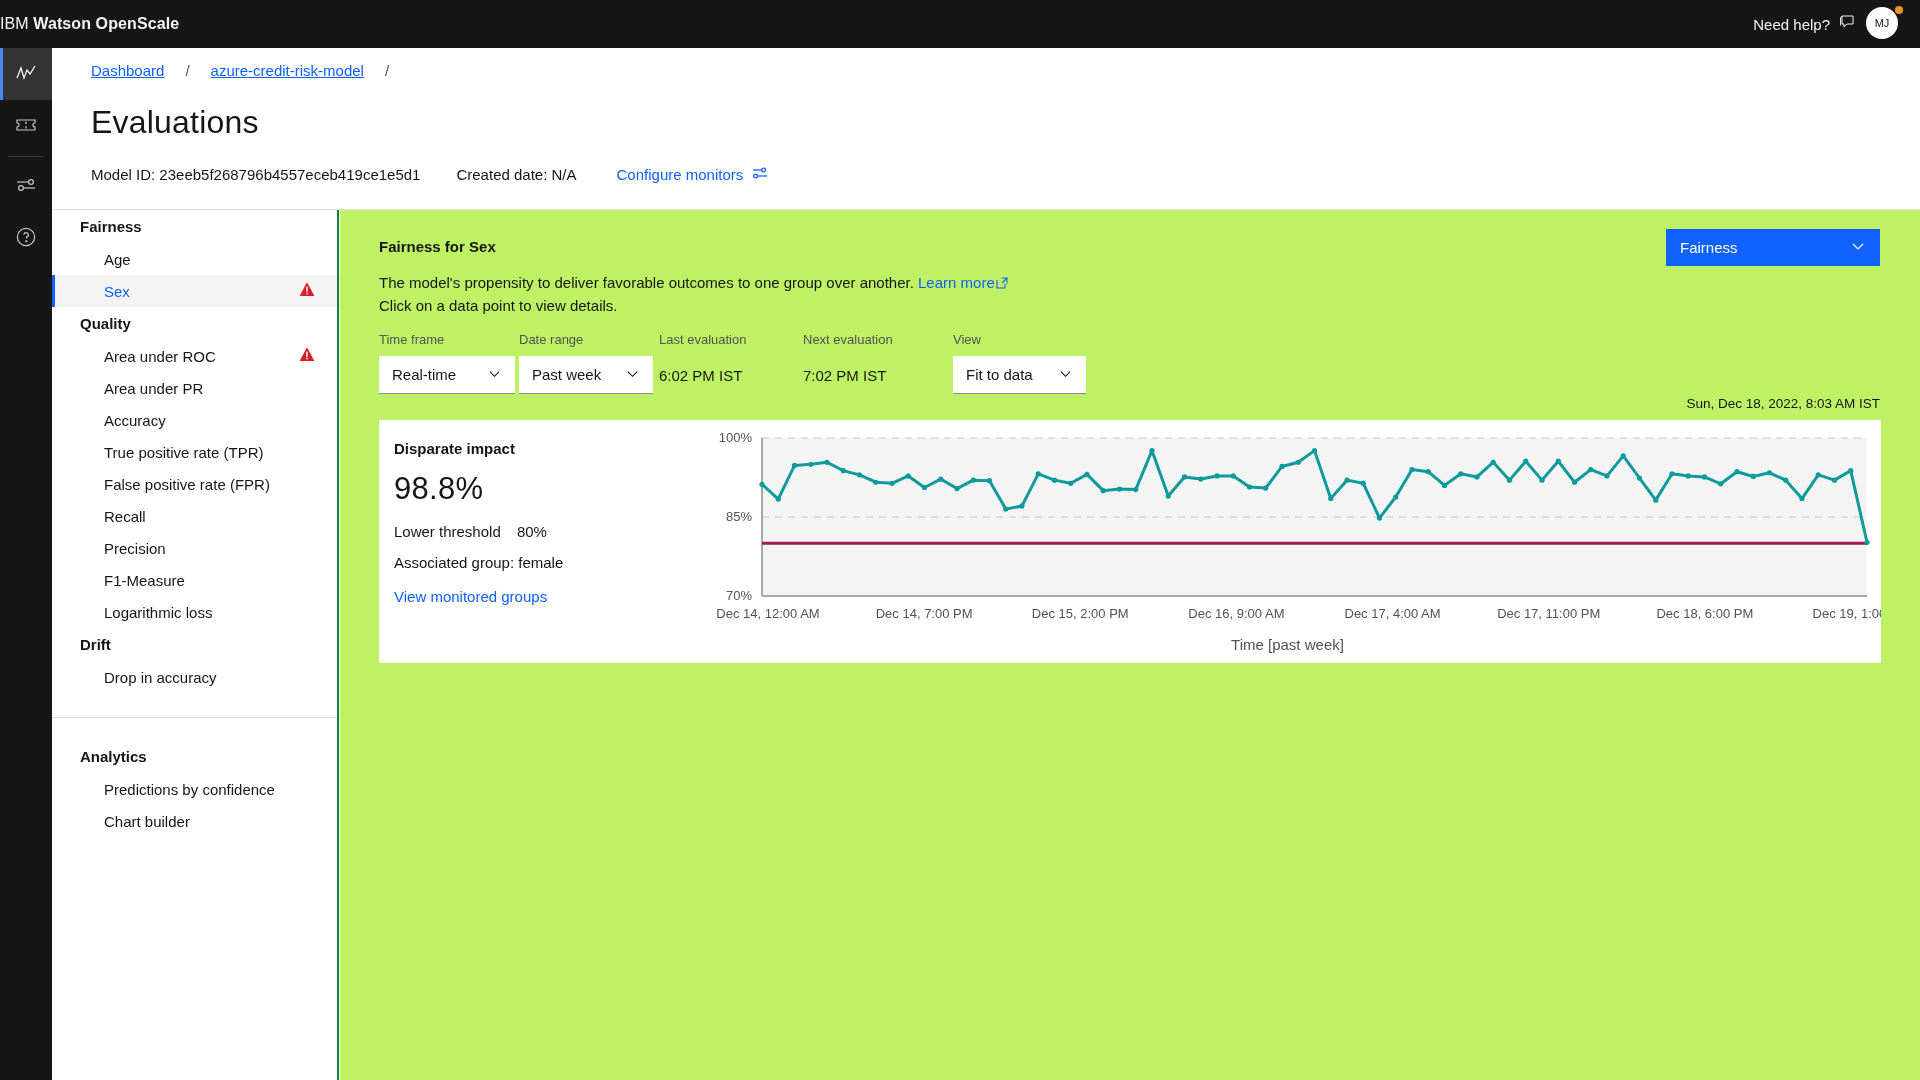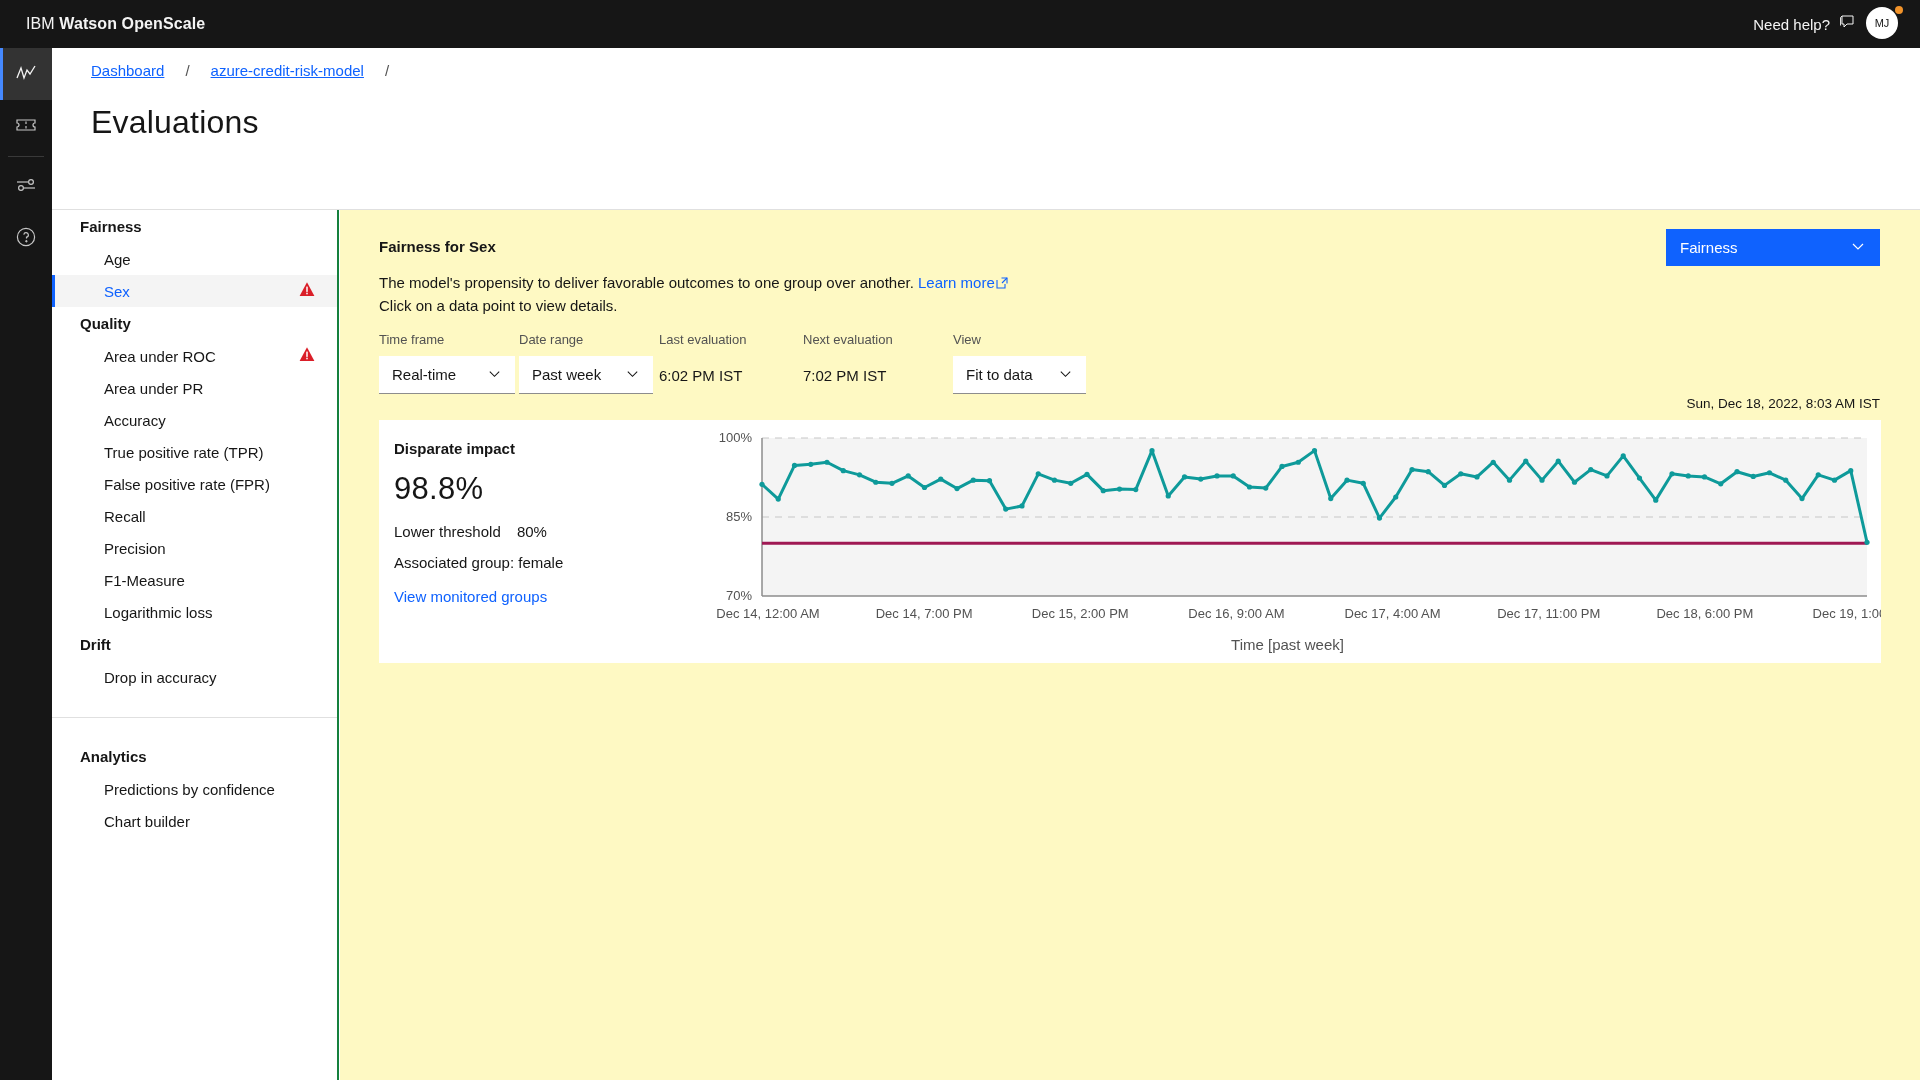--- a/index.html
+++ b/index.html
@@ -13,21 +13,20 @@
 
   
   #topbar {
     position: absolute; top: 0; left: 0;
     width: 1920px; height: 48px;
     background: #161616;
     display: flex; align-items: center;
     color: #f4f4f4;
   }
   #brand {
-    margin-left: 26px;
     font-size: 16px;
     letter-spacing: .1px;
     white-space: nowrap;
   }
   #brand .ibm { font-weight: 400; }
   #brand .prod { font-weight: 700; }
   #topbar-right {
     margin-left: auto;
     display: flex; align-items: center;
     margin-right: 20px; gap: 10px;
@@ -140,21 +139,21 @@
   .nav-warn { margin-left: auto; }
   .nav-divider {
     height: 1px; background: #e0e0e0; margin: 24px 0 0 0;
   }
   #analytics-block { padding-top: 22px; }
 
   
   #main {
     position: absolute; top: 210px; left: 340px;
     width: 1580px; height: 870px;
-    background: #fef9c3;
+    background: #bef264;
   }
   #section-title {
     position: absolute; left: 39px; top: 28px;
     font-size: 15px; font-weight: 700;
   }
   #section-desc {
     position: absolute; left: 39px; top: 62px;
     font-size: 15px; line-height: 22px; color: #161616;
   }
   .ext-link { color: #0f62fe; cursor: pointer; }
@@ -292,20 +291,35 @@
   <div class="crumbs">
     <span class="crumb-link">Dashboard</span>
     <span class="crumb-sep">/</span>
     <span class="crumb-link">azure-credit-risk-model</span>
     <span class="crumb-sep">/</span>
   </div>
 </div>
 
 <div id="page-header">
   <div id="page-title">Evaluations</div>
+  <div id="meta-row">
+    <span id="model-id">Model ID: 23eeb5f268796b4557eceb419ce1e5d1</span>
+    <span id="created-date">Created date: N/A</span>
+    <span id="configure-monitors">
+      <span>Configure monitors</span>
+      <span>
+        <svg width="16" height="16" viewBox="0 0 16 16">
+          <line x1="1" y1="5" x2="9" y2="5" stroke="#0f62fe" stroke-width="1.3"></line>
+          <circle cx="11.6" cy="5" r="1.9" fill="none" stroke="#0f62fe" stroke-width="1.3"></circle>
+          <line x1="6" y1="11" x2="15" y2="11" stroke="#0f62fe" stroke-width="1.3"></line>
+          <circle cx="3.6" cy="11" r="1.9" fill="none" stroke="#0f62fe" stroke-width="1.3"></circle>
+        </svg>
+      </span>
+    </span>
+  </div>
 </div>
 
 <div id="leftnav">
     <div class="nav-group-title">Fairness</div>
     <div class="nav-item">
       <span>Age</span>
     </div>
     <div class="nav-item selected">
       <span>Sex</span>
       <span class="nav-warn"><svg width="16" height="17" viewBox="0 0 16 17">

